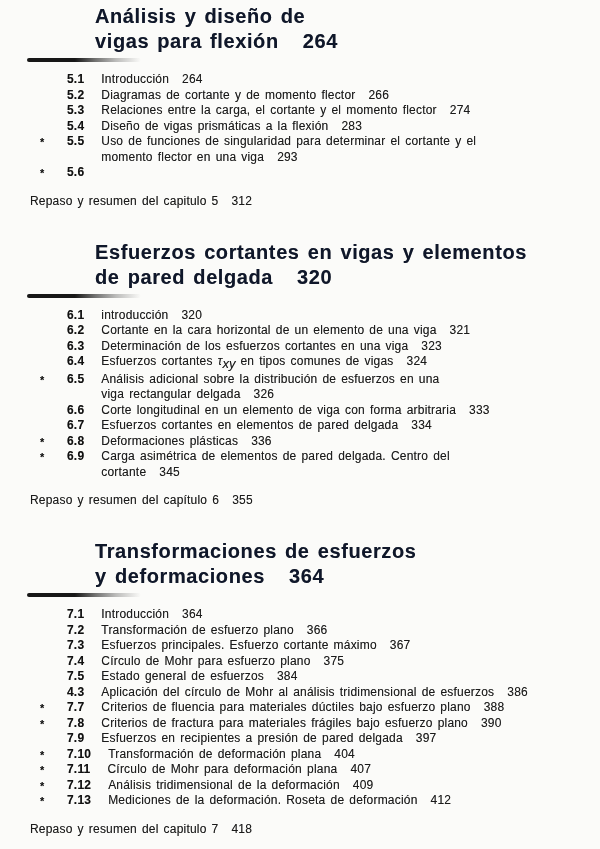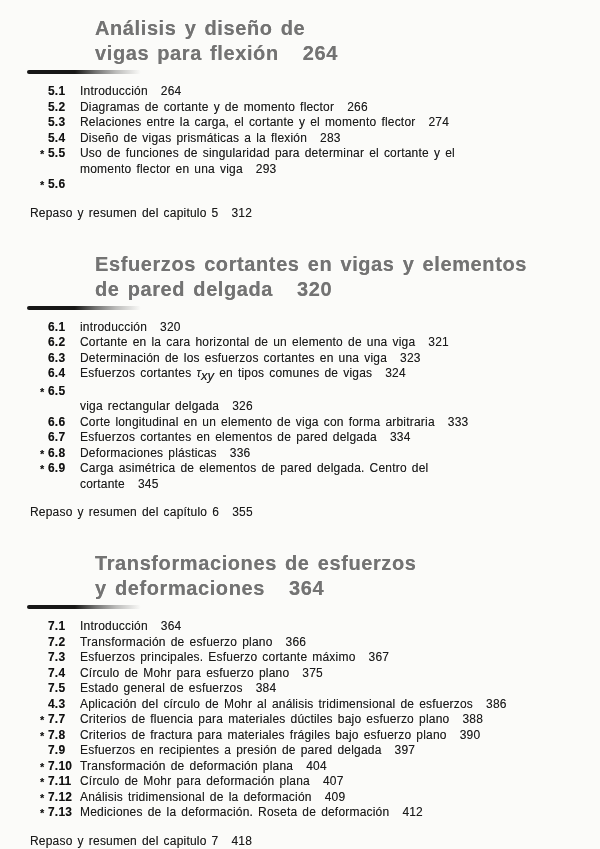--- a/index.html
+++ b/index.html
@@ -7,24 +7,24 @@
     width:600px; height:849px;
     background:#fbfbf9;
     color:#1b1b1b;
     font-family:"Liberation Sans", sans-serif;
     overflow:hidden;
   }
   .toc { padding-top:4px; text-shadow:0 0 .4px rgba(27,27,27,.45); }
   .chapter + .chapter { margin-top:32px; }
 
   .chapter-title {
-    margin:12px 0 0 95px;
+    margin:0 0 0 95px;
     font-size:20px; line-height:25px; font-weight:700;
     letter-spacing:.6px; word-spacing:2px;
-    color:#737373;
+    color:#0f172a;
   }
   .title-pg { margin-left:24px; }
 
   .rule {
     height:4px; width:114px;
     margin:4px 0 0 27px;
     border-radius:2px;
     background:linear-gradient(90deg,
       #171717 0%, #171717 42%,
       rgba(23,23,23,.6) 60%,
@@ -33,29 +33,29 @@
   }
 
   .items { margin-top:10px; }
   .row {
     display:flex;
     font-size:12px; line-height:15.5px;
     letter-spacing:.2px; word-spacing:1.5px;
   }
   .num {
     flex:0 0 78px; box-sizing:border-box;
-    padding-left:48px;
+    padding-left:67px;
     font-weight:700; position:relative;
     color:#111;
   }
   .star {
     position:absolute; left:40px; top:1px;
     font-style:normal; font-weight:700; font-size:11px;
   }
-  .txt { margin-left:2px; }
+  .txt { margin-left:17px; }
   .pg { margin-left:13px; white-space:nowrap; }
 
   .sym { font-style:italic; }
   sub.s { font-size:13px; font-style:italic; letter-spacing:0; }
 
   .review {
     margin:13px 0 0 30px;
     font-size:12px; letter-spacing:.2px; word-spacing:1.5px;
   }
 </style>
@@ -110,21 +110,21 @@
       <div class="row">
         <span class="num">6.3</span>
         <span class="txt"><span>Determinación de los esfuerzos cortantes en una viga</span><span class="pg">323</span></span>
       </div>
       <div class="row">
         <span class="num">6.4</span>
         <span class="txt"><span>Esfuerzos cortantes </span><span class="sym">τ</span><sub class="s">xy</sub><span> en tipos comunes de vigas</span><span class="pg">324</span></span>
       </div>
       <div class="row">
         <span class="num"><i class="star">*</i><span>6.5</span></span>
-        <span class="txt"><br><span>viga rectangular delgada</span><span class="pg">326</span></span>
+        <span class="txt"><span>Análisis adicional sobre la distribución de esfuerzos en una</span><br><span>viga rectangular delgada</span><span class="pg">326</span></span>
       </div>
       <div class="row">
         <span class="num">6.6</span>
         <span class="txt"><span>Corte longitudinal en un elemento de viga con forma arbitraria</span><span class="pg">333</span></span>
       </div>
       <div class="row">
         <span class="num">6.7</span>
         <span class="txt"><span>Esfuerzos cortantes en elementos de pared delgada</span><span class="pg">334</span></span>
       </div>
       <div class="row">

